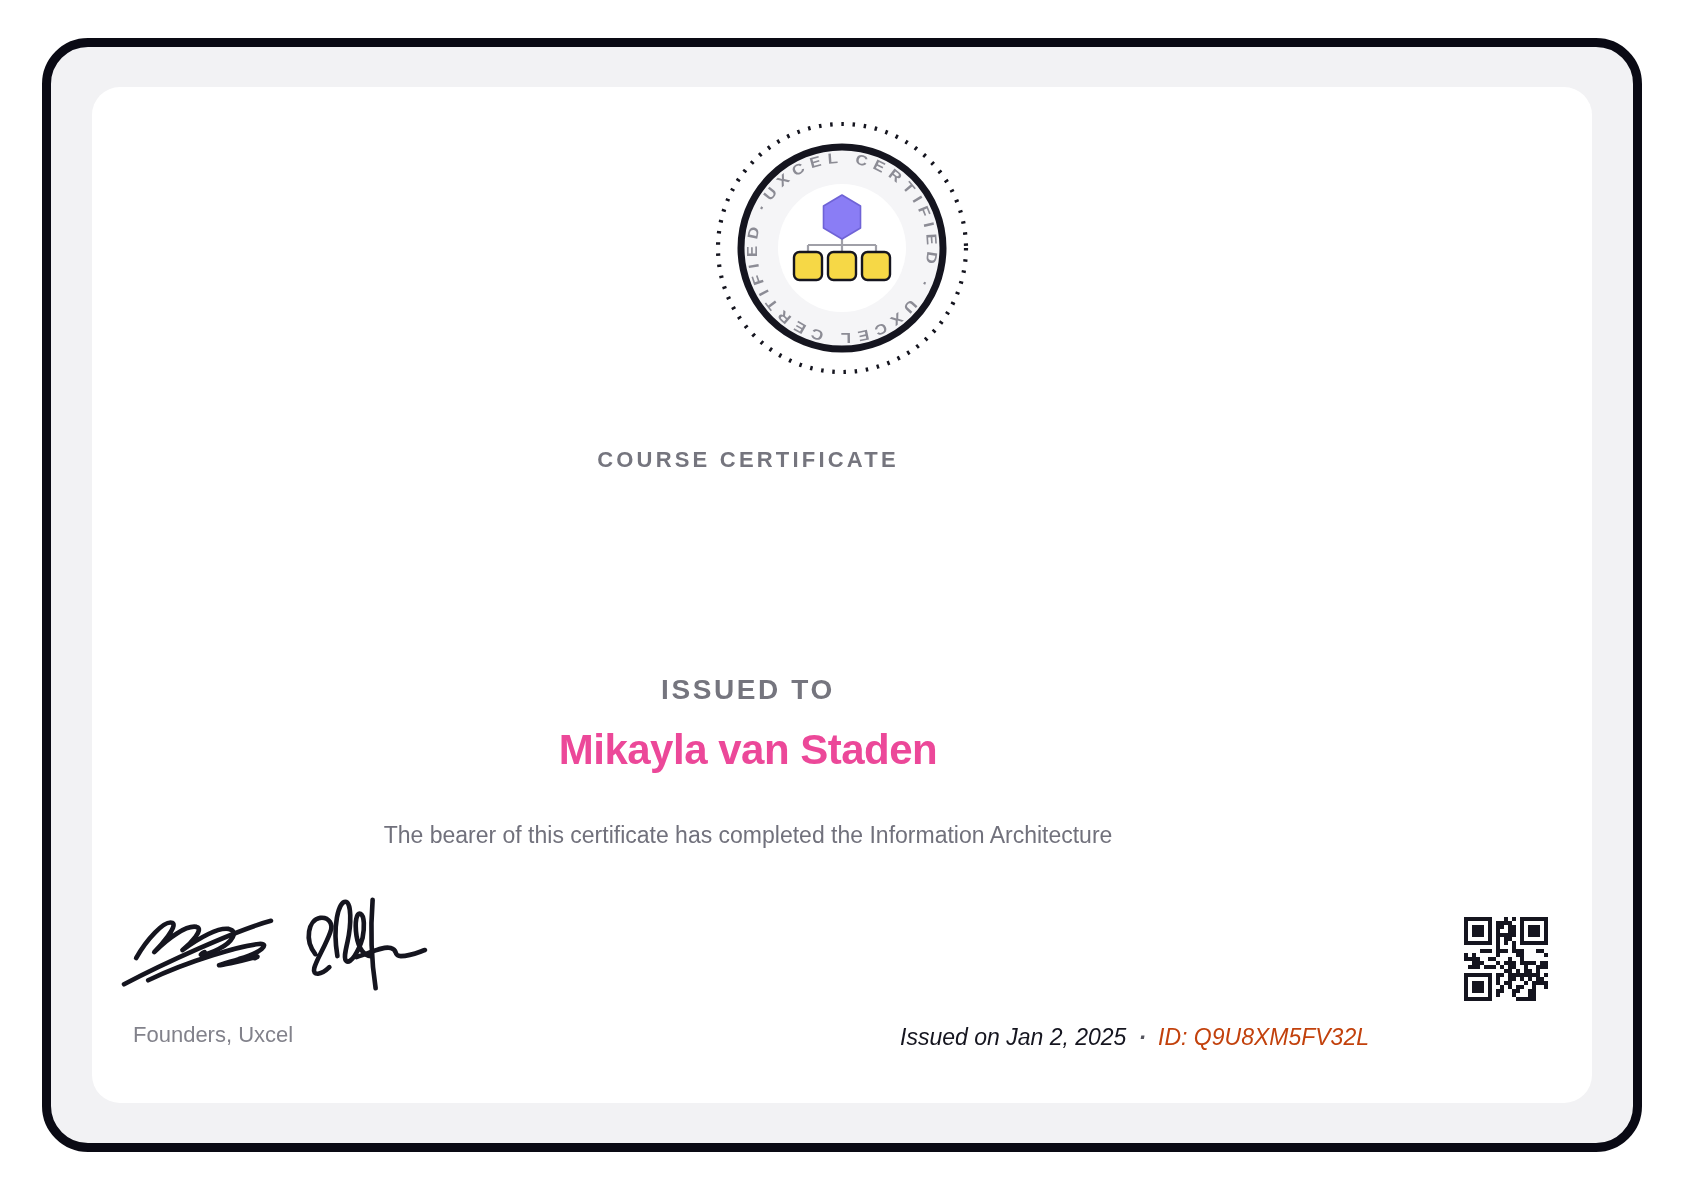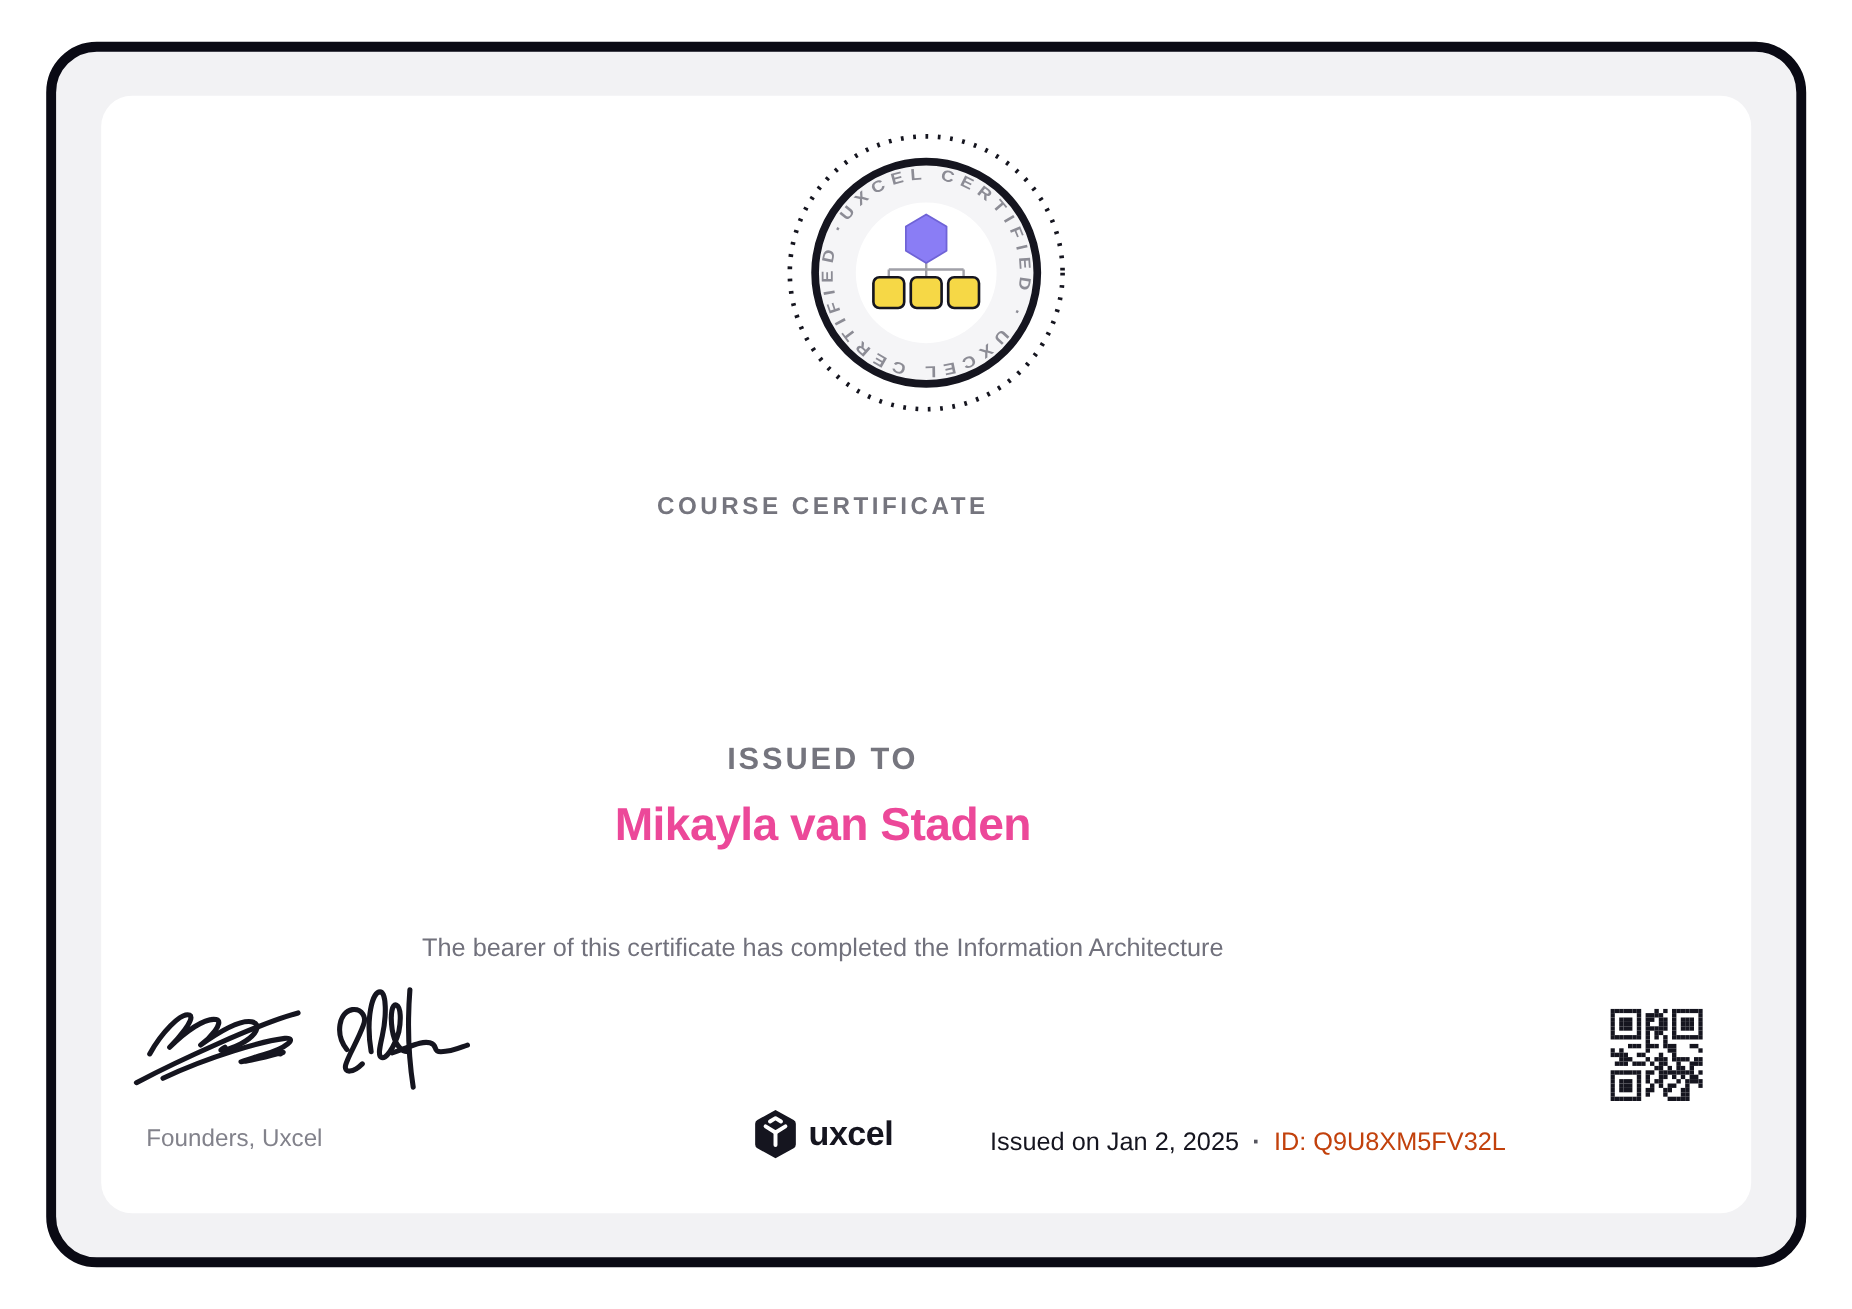--- a/index.html
+++ b/index.html
@@ -19,31 +19,31 @@
   .title { position:absolute; left:0; right:0; top:516px; text-align:center;
            font-size:102px; font-weight:700; letter-spacing:-3.5px; color:#15151F; line-height:1.0; }
 
   .issued-to { position:absolute; left:0; right:0; top:674px; text-align:center;
                font-size:28px; font-weight:700; letter-spacing:2.6px; color:#75757E; }
 
   .recipient { position:absolute; left:0; right:0; top:726px; text-align:center;
                font-size:42px; font-weight:700; letter-spacing:-0.5px; color:#ec4899; }
 
   .description { position:absolute; left:0; right:0; top:818px; text-align:center;
-                 font-size:23px; color:#71717C; line-height:34px; font-weight:400;margin-top:26px; }
+                 font-size:23px; color:#71717C; line-height:34px; font-weight:400; }
 
   .signatures { position:absolute; left:118px; top:893px; width:312px; height:102px; }
   .sig-caption { position:absolute; left:133px; top:1022px; font-size:22px; color:#82828B; }
 
   .brand { position:absolute; left:0; right:0; top:1008px; display:flex;
            justify-content:center; align-items:center; gap:9px; }
   .brand-word { font-size:31px; font-weight:700; letter-spacing:-0.5px; color:#15151F; }
 
   .footer-line { position:absolute; right:127px; top:1024px; display:flex; align-items:baseline; gap:12px;
-                 font-size:23px; }
+                 font-size:23px;font-style:italic; }
   .footer-issued { color:#15151F; }
   .footer-sep { color:#55555E; font-weight:700; }
   .footer-id { color:#c2410c; }
 
   .qr { position:absolute; left:1464px; top:917px; width:84px; height:84px; background:#FFFFFF; }
 </style>
 </head>
 <body>
 
 <div class="stage">
@@ -91,31 +91,20 @@
       <path d="M30,86 C72,66 122,52 140,50 C152,49 142,59 120,65 C100,71 92,73 112,69 C132,65 144,60 136,64"></path>
       <path d="M196,60 C185,46 189,26 201,24 C210,23 214,31 211,38 C206,52 197,66 195,74 C193,82 202,81 210,73"></path>
       <path d="M218,62 C213,32 219,8 226,8 C232,8 232,30 228,48 C226,57 224,65 227,67 C231,70 239,58 243,44 C245,34 245,22 241,20 C237,18 235,28 237,42 C239,55 245,62 251,62"></path>
       <path d="M253,6 C251,32 251,62 256,94"></path>
       <path d="M237,63 C253,58 263,52 271,54 C279,56 273,62 281,62 C291,62 299,58 305,56"></path>
     </g>
   </svg>
 
   <div class="sig-caption">Founders, Uxcel</div>
 
-  <div class="brand">
-    <svg width="42" height="46" viewBox="0 0 42 46">
-      <path d="M21 1 L37.5 10.2 Q39.5 11.3 39.5 13.5 L39.5 32.5 Q39.5 34.7 37.5 35.8 L21 45 L4.5 35.8 Q2.5 34.7 2.5 32.5 L2.5 13.5 Q2.5 11.3 4.5 10.2 Z" fill="#15151F"></path>
-      <g fill="none" stroke="#FFFFFF" stroke-width="3.6" stroke-linecap="round" stroke-linejoin="round">
-        <path d="M12 16 L21 21.5 L30 16"></path>
-        <path d="M21 21.5 L21 33"></path>
-        <path d="M16 11.5 L21 8.5 L26 11.5"></path>
-      </g>
-    </svg>
-    <span class="brand-word">uxcel</span>
-  </div>
 
   <div class="footer-line">
     <span class="footer-issued">Issued on Jan 2, 2025</span>
     <span class="footer-sep">·</span>
     <span class="footer-id">
       <span>ID:</span>
       <span>Q9U8XM5FV32L</span>
     </span>
   </div>
 

